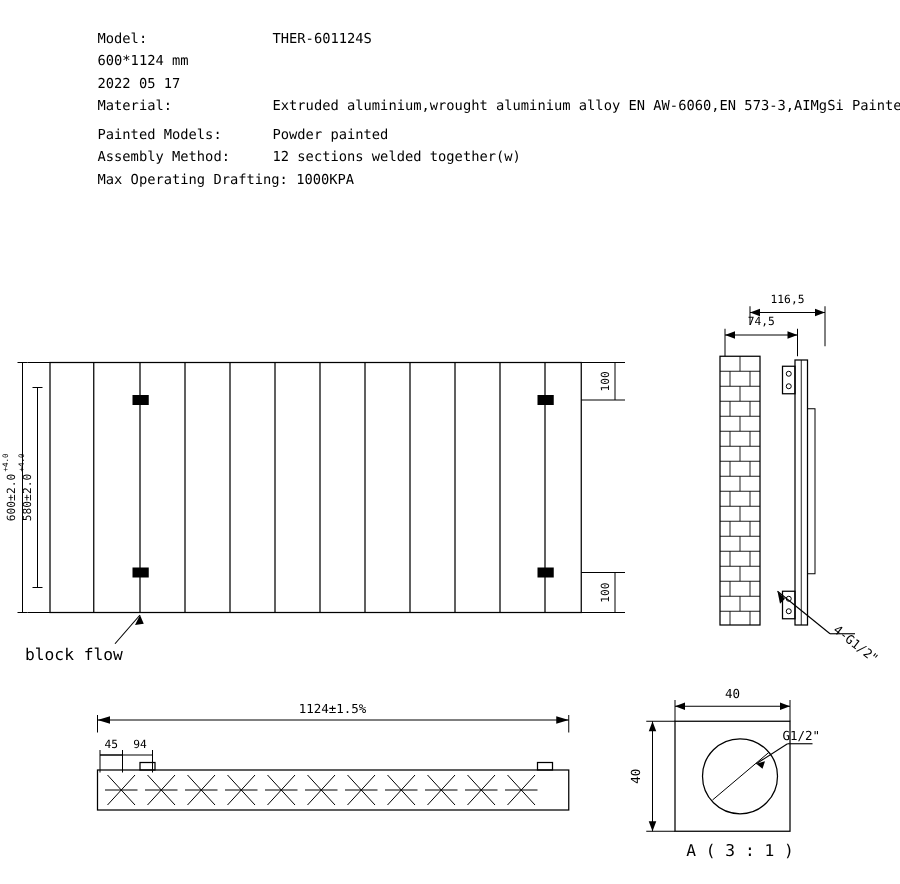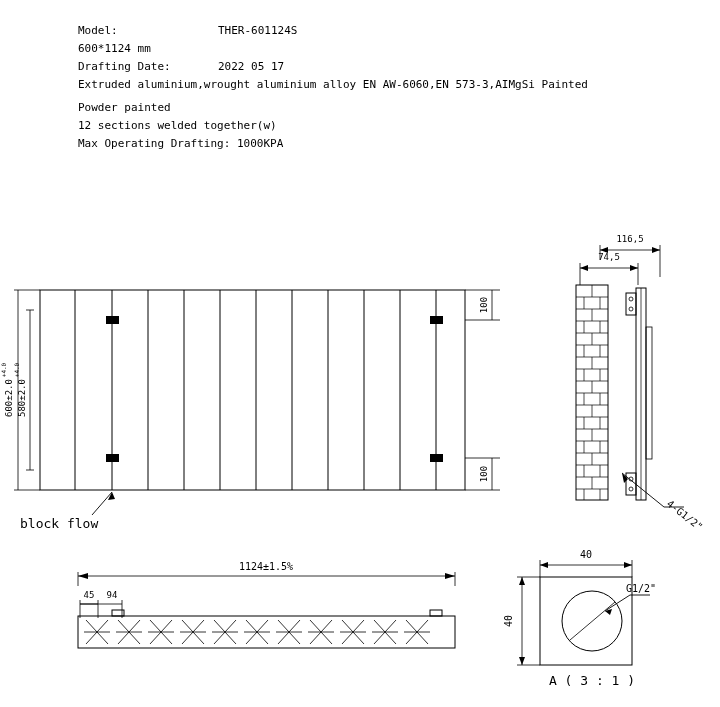--- a/index.html
+++ b/index.html
@@ -54,31 +54,33 @@
 
   <div class="spec">
     <div class="row">
       <div class="lbl">Model:</div>
       <div class="val">THER-601124S</div>
     </div>
     <div class="row">
       <div class="val">600*1124 mm</div>
     </div>
     <div class="row">
-      <div class="lbl">Drafting Date:</div>
       <div class="val">2022 05 17</div>
     </div>
     <div class="row">
+      <div class="lbl">Material:</div>
       <div class="val">Extruded aluminium,wrought aluminium alloy EN AW-6060,EN 573-3,AIMgSi Painted</div>
     </div>
     <div class="spec-gap"></div>
     <div class="row">
+      <div class="lbl">Painted Models:</div>
       <div class="val">Powder painted</div>
     </div>
     <div class="row">
+      <div class="lbl">Assembly Method:</div>
       <div class="val">12 sections welded together(w)</div>
     </div>
     <div class="row">
       <div class="lbl" style="width:auto;flex:0 0 auto;">Max Operating Drafting: 1000KPA</div>
     </div>
   </div>
 
   <svg style="left:0px; top:270px;" width="520" height="270" viewBox="0 0 520 270">
 
     <rect x="40" y="20" width="425" height="200" fill="none" stroke="#000" stroke-width="1"></rect>

